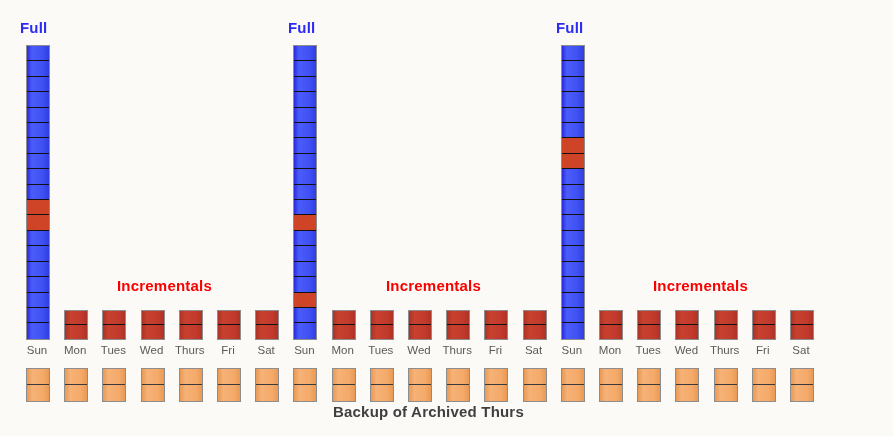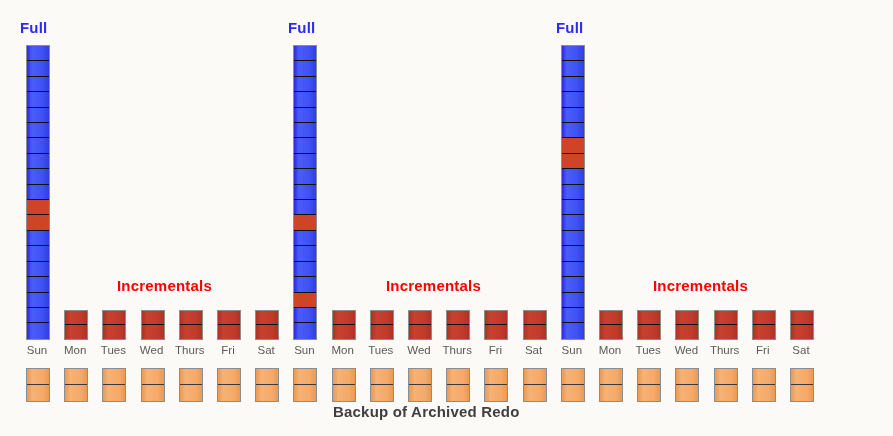--- a/index.html
+++ b/index.html
@@ -364,14 +364,14 @@
       <div class="pair redo" style="left: 751.8px; top: 368px; width: 22px; height: 32px;">
         <div class="half"></div>
         <div class="half"></div>
       </div>
       <div class="pair redo" style="left: 790px; top: 368px; width: 22px; height: 32px;">
         <div class="half"></div>
         <div class="half"></div>
       </div>
     </div>
 
-  <div class="caption" style="left:333px; top:404px;">Backup of Archived Redo</div>
+  <div class="caption" style="left:333px; top:404px;">Backup of Archived Thurs</div>
 </div>
 
 </body></html>

